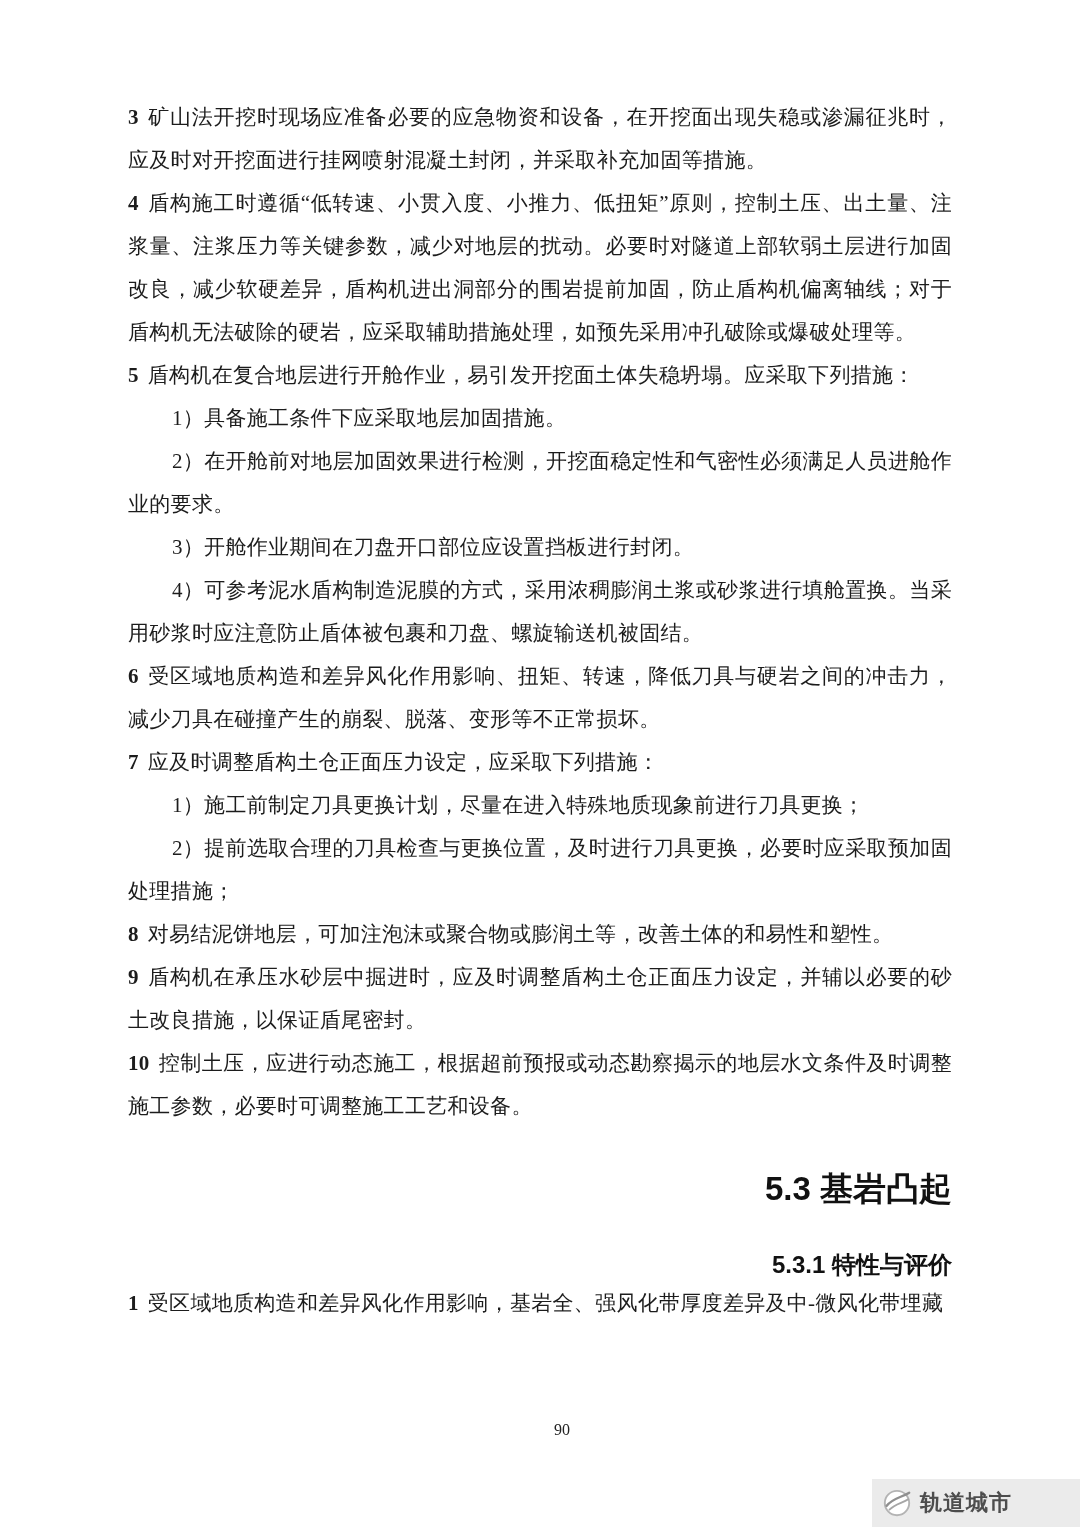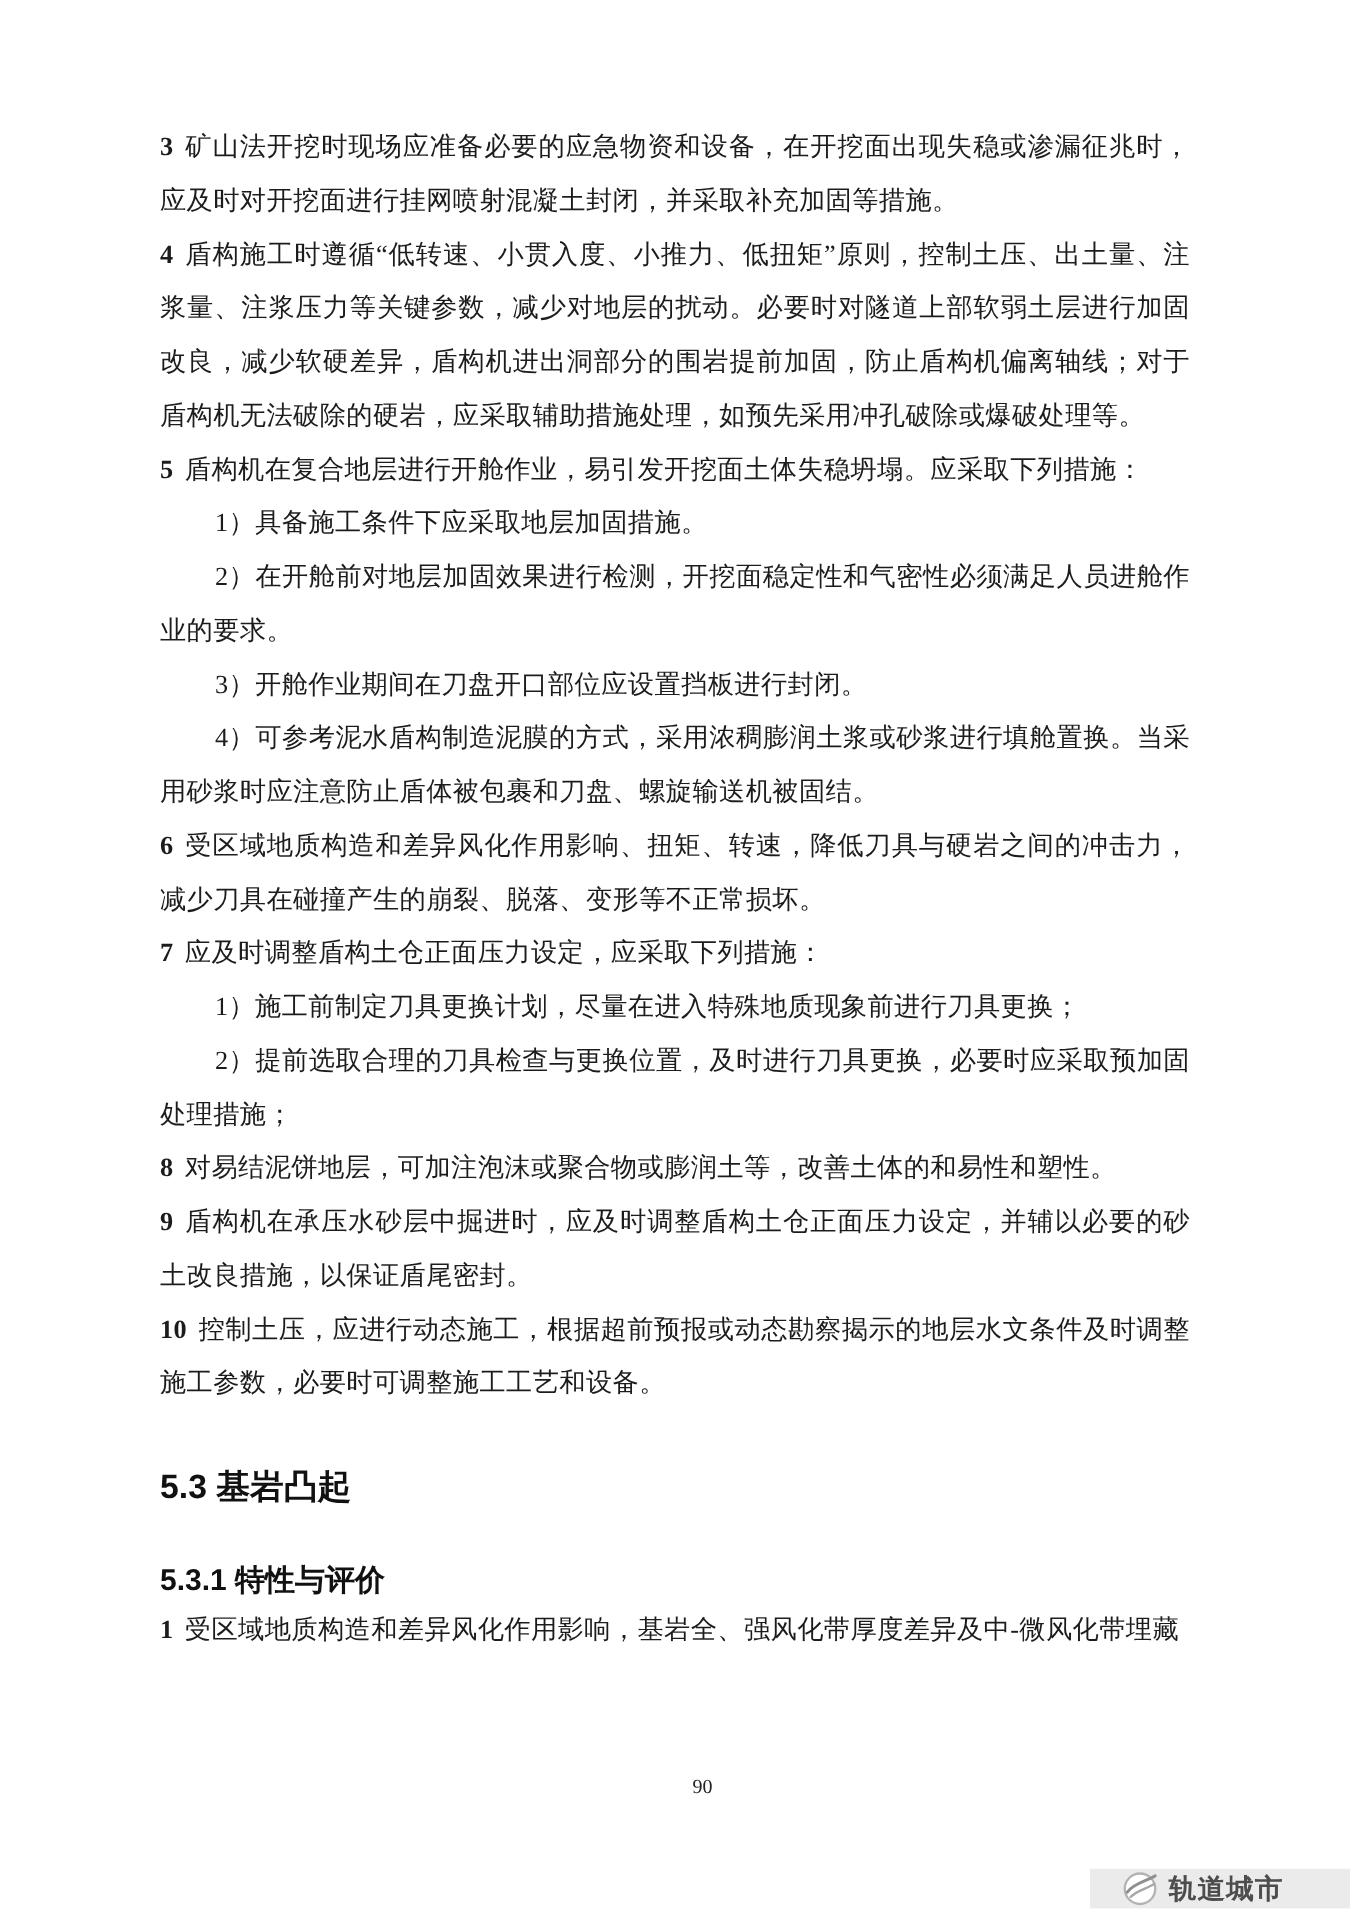--- a/index.html
+++ b/index.html
@@ -25,30 +25,30 @@
   }
   p.block .pnum {
     font-weight: 700;
     margin-right: 9px;
   }
   p.sub {
     text-indent: 44px;
   }
   .heading {
     margin: 42px 0 0 0;
-    text-align: left;
+    text-align: right;
     font-family: "Liberation Sans", "DejaVu Sans", sans-serif;
     font-weight: 700;
-    font-size: 27px;
+    font-size: 33px;
     line-height: 38px;
     color: #111;
   }
   .subheading {
     margin: 40px 0 0 0;
-    text-align: left;
+    text-align: right;
     font-family: "Liberation Sans", "DejaVu Sans", sans-serif;
     font-weight: 700;
     font-size: 24px;
     line-height: 34px;
     color: #111;
   }
   .closing {
     margin-top: 40px;
   }
   .pageno {
@@ -59,26 +59,26 @@
     text-align: center;
     font-size: 16px;
     color: #222;
     padding-left: 44px;
   }
   .watermark {
     position: absolute;
     right: 0;
     bottom: 0;
     width: 208px;
-    height: 32px;
+    height: 48px;
     background: #ebebeb;
     display: flex;
     align-items: center;
     gap: 8px;
-    padding-left: 25px;
+    padding-left: 10px;
     box-sizing: border-box;
   }
   .wm-logo { display: inline-flex; width: 30px; height: 30px; }
   .wm-text {
     font-family: "Liberation Sans", "DejaVu Sans", sans-serif;
     font-weight: 700;
     font-size: 22px;
     color: #4d4d4d;
     letter-spacing: 1px;
   }

